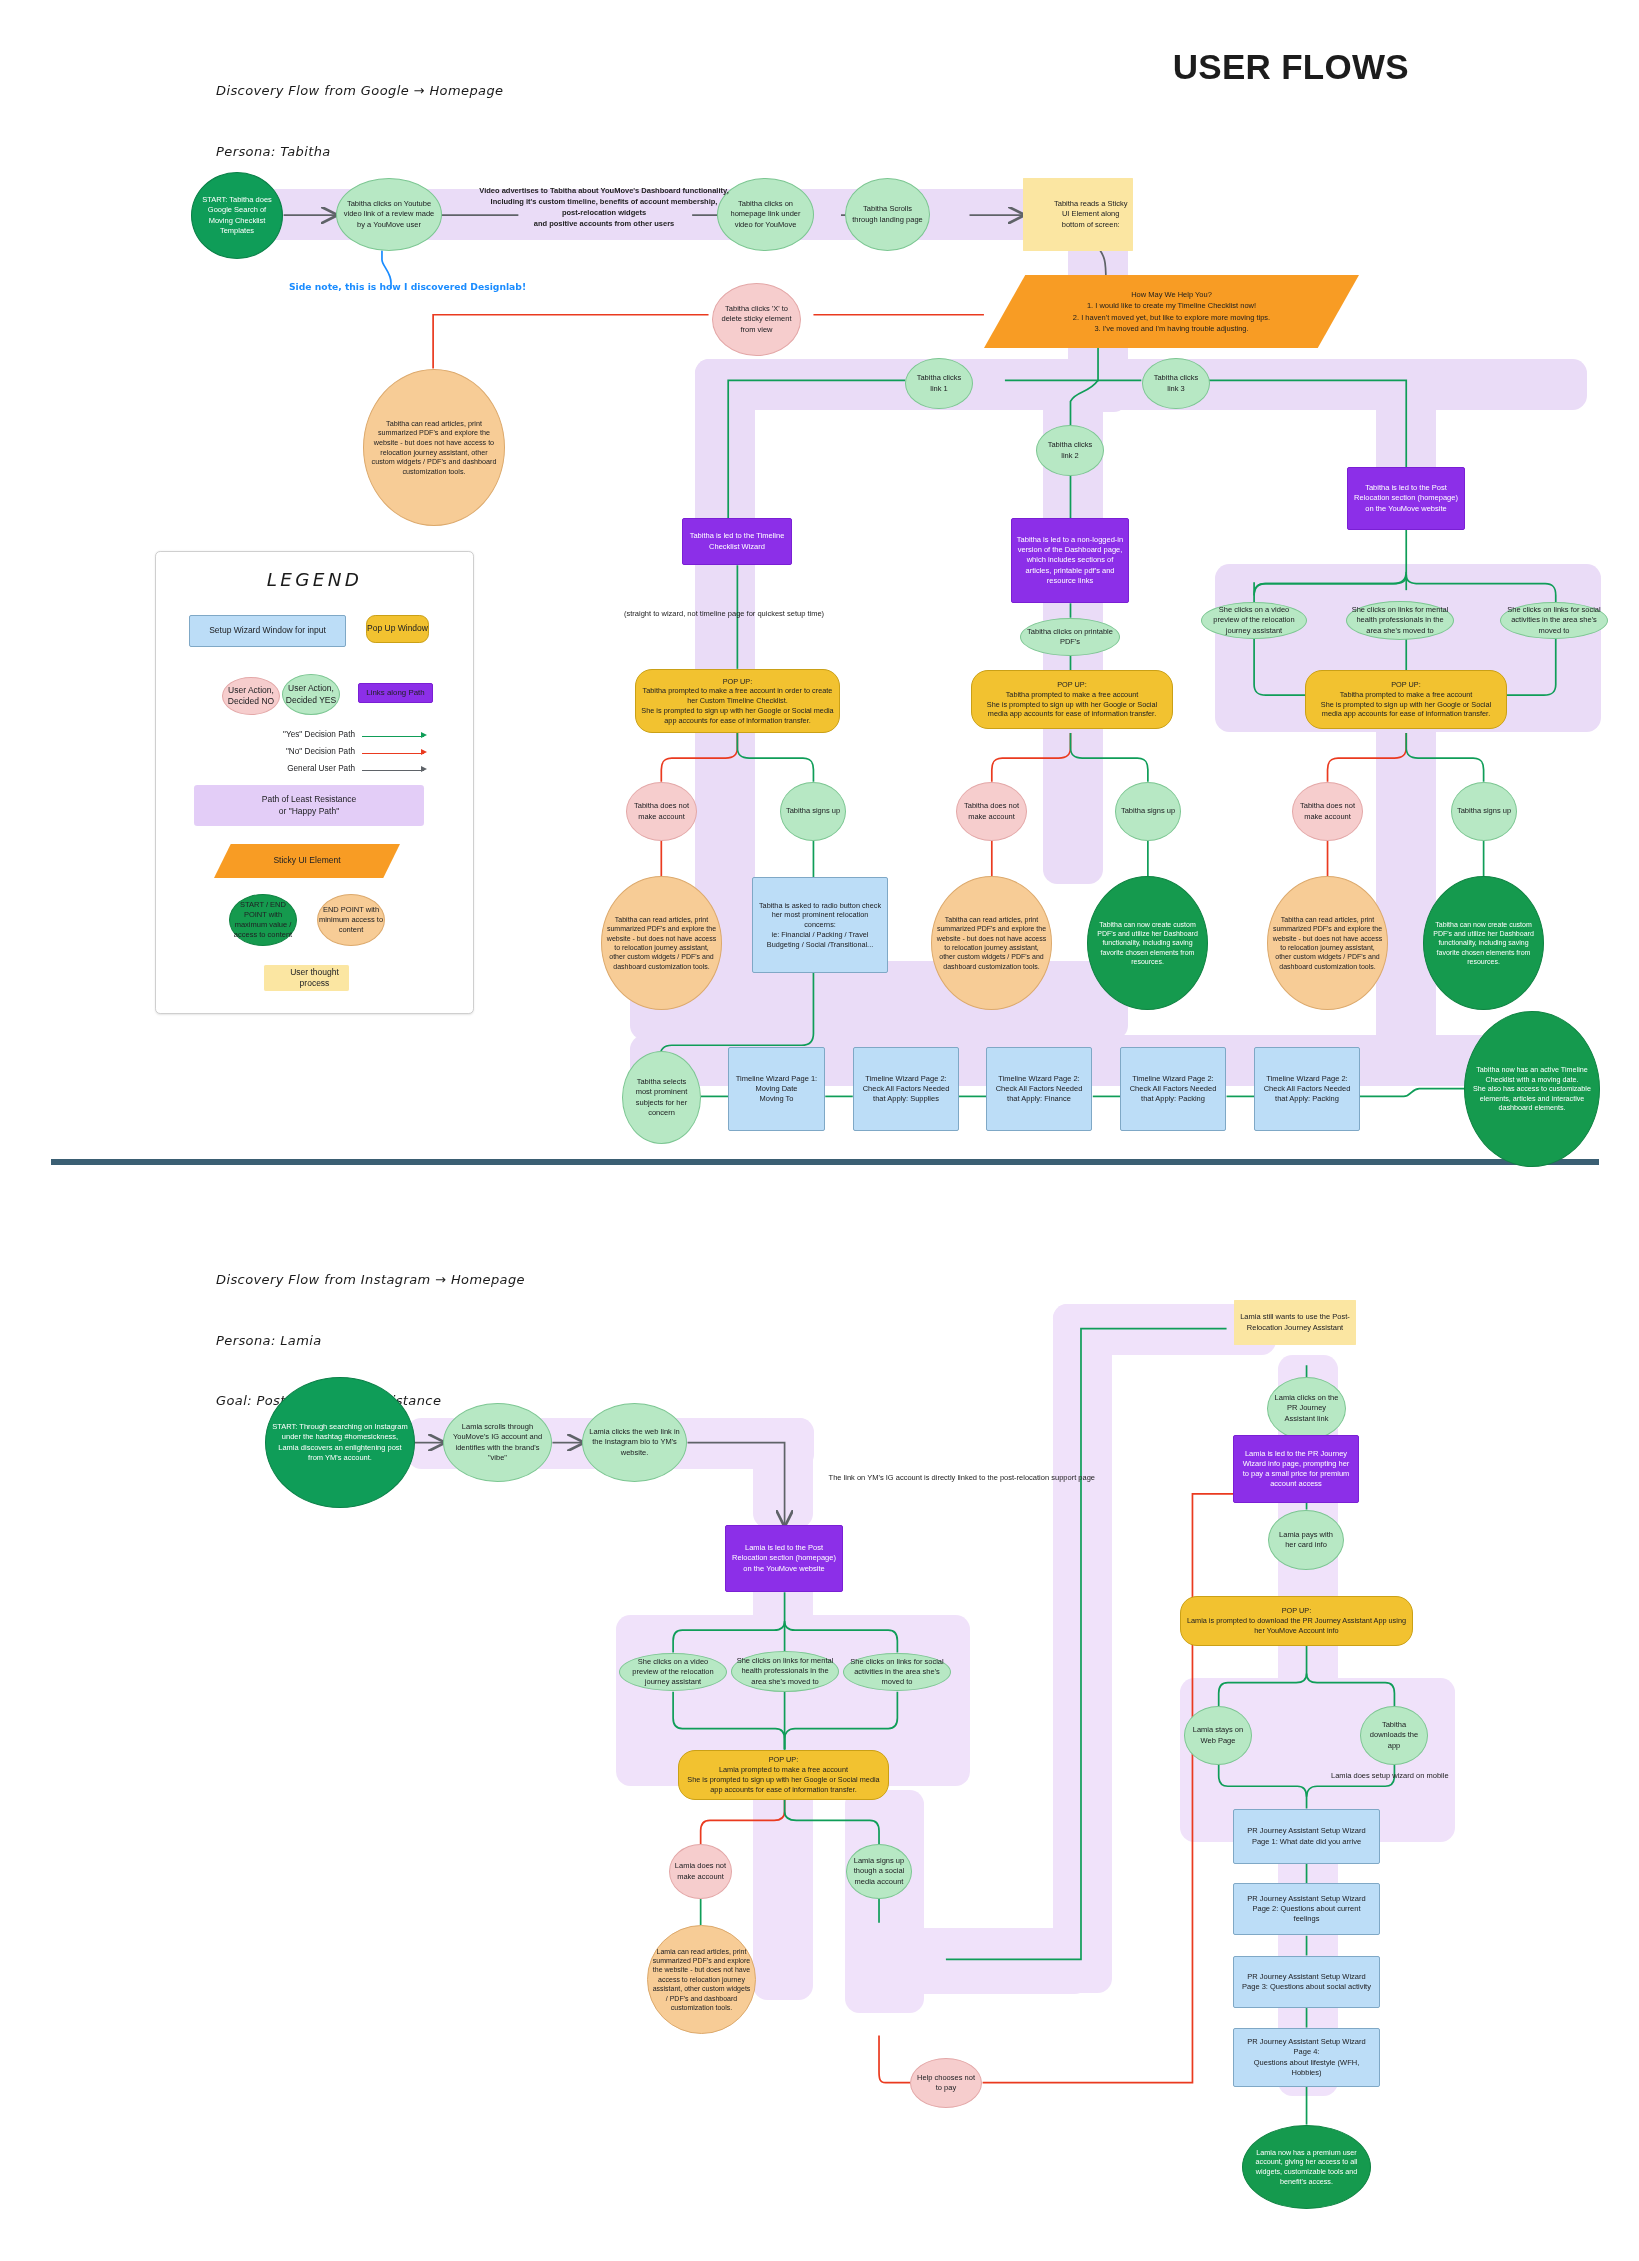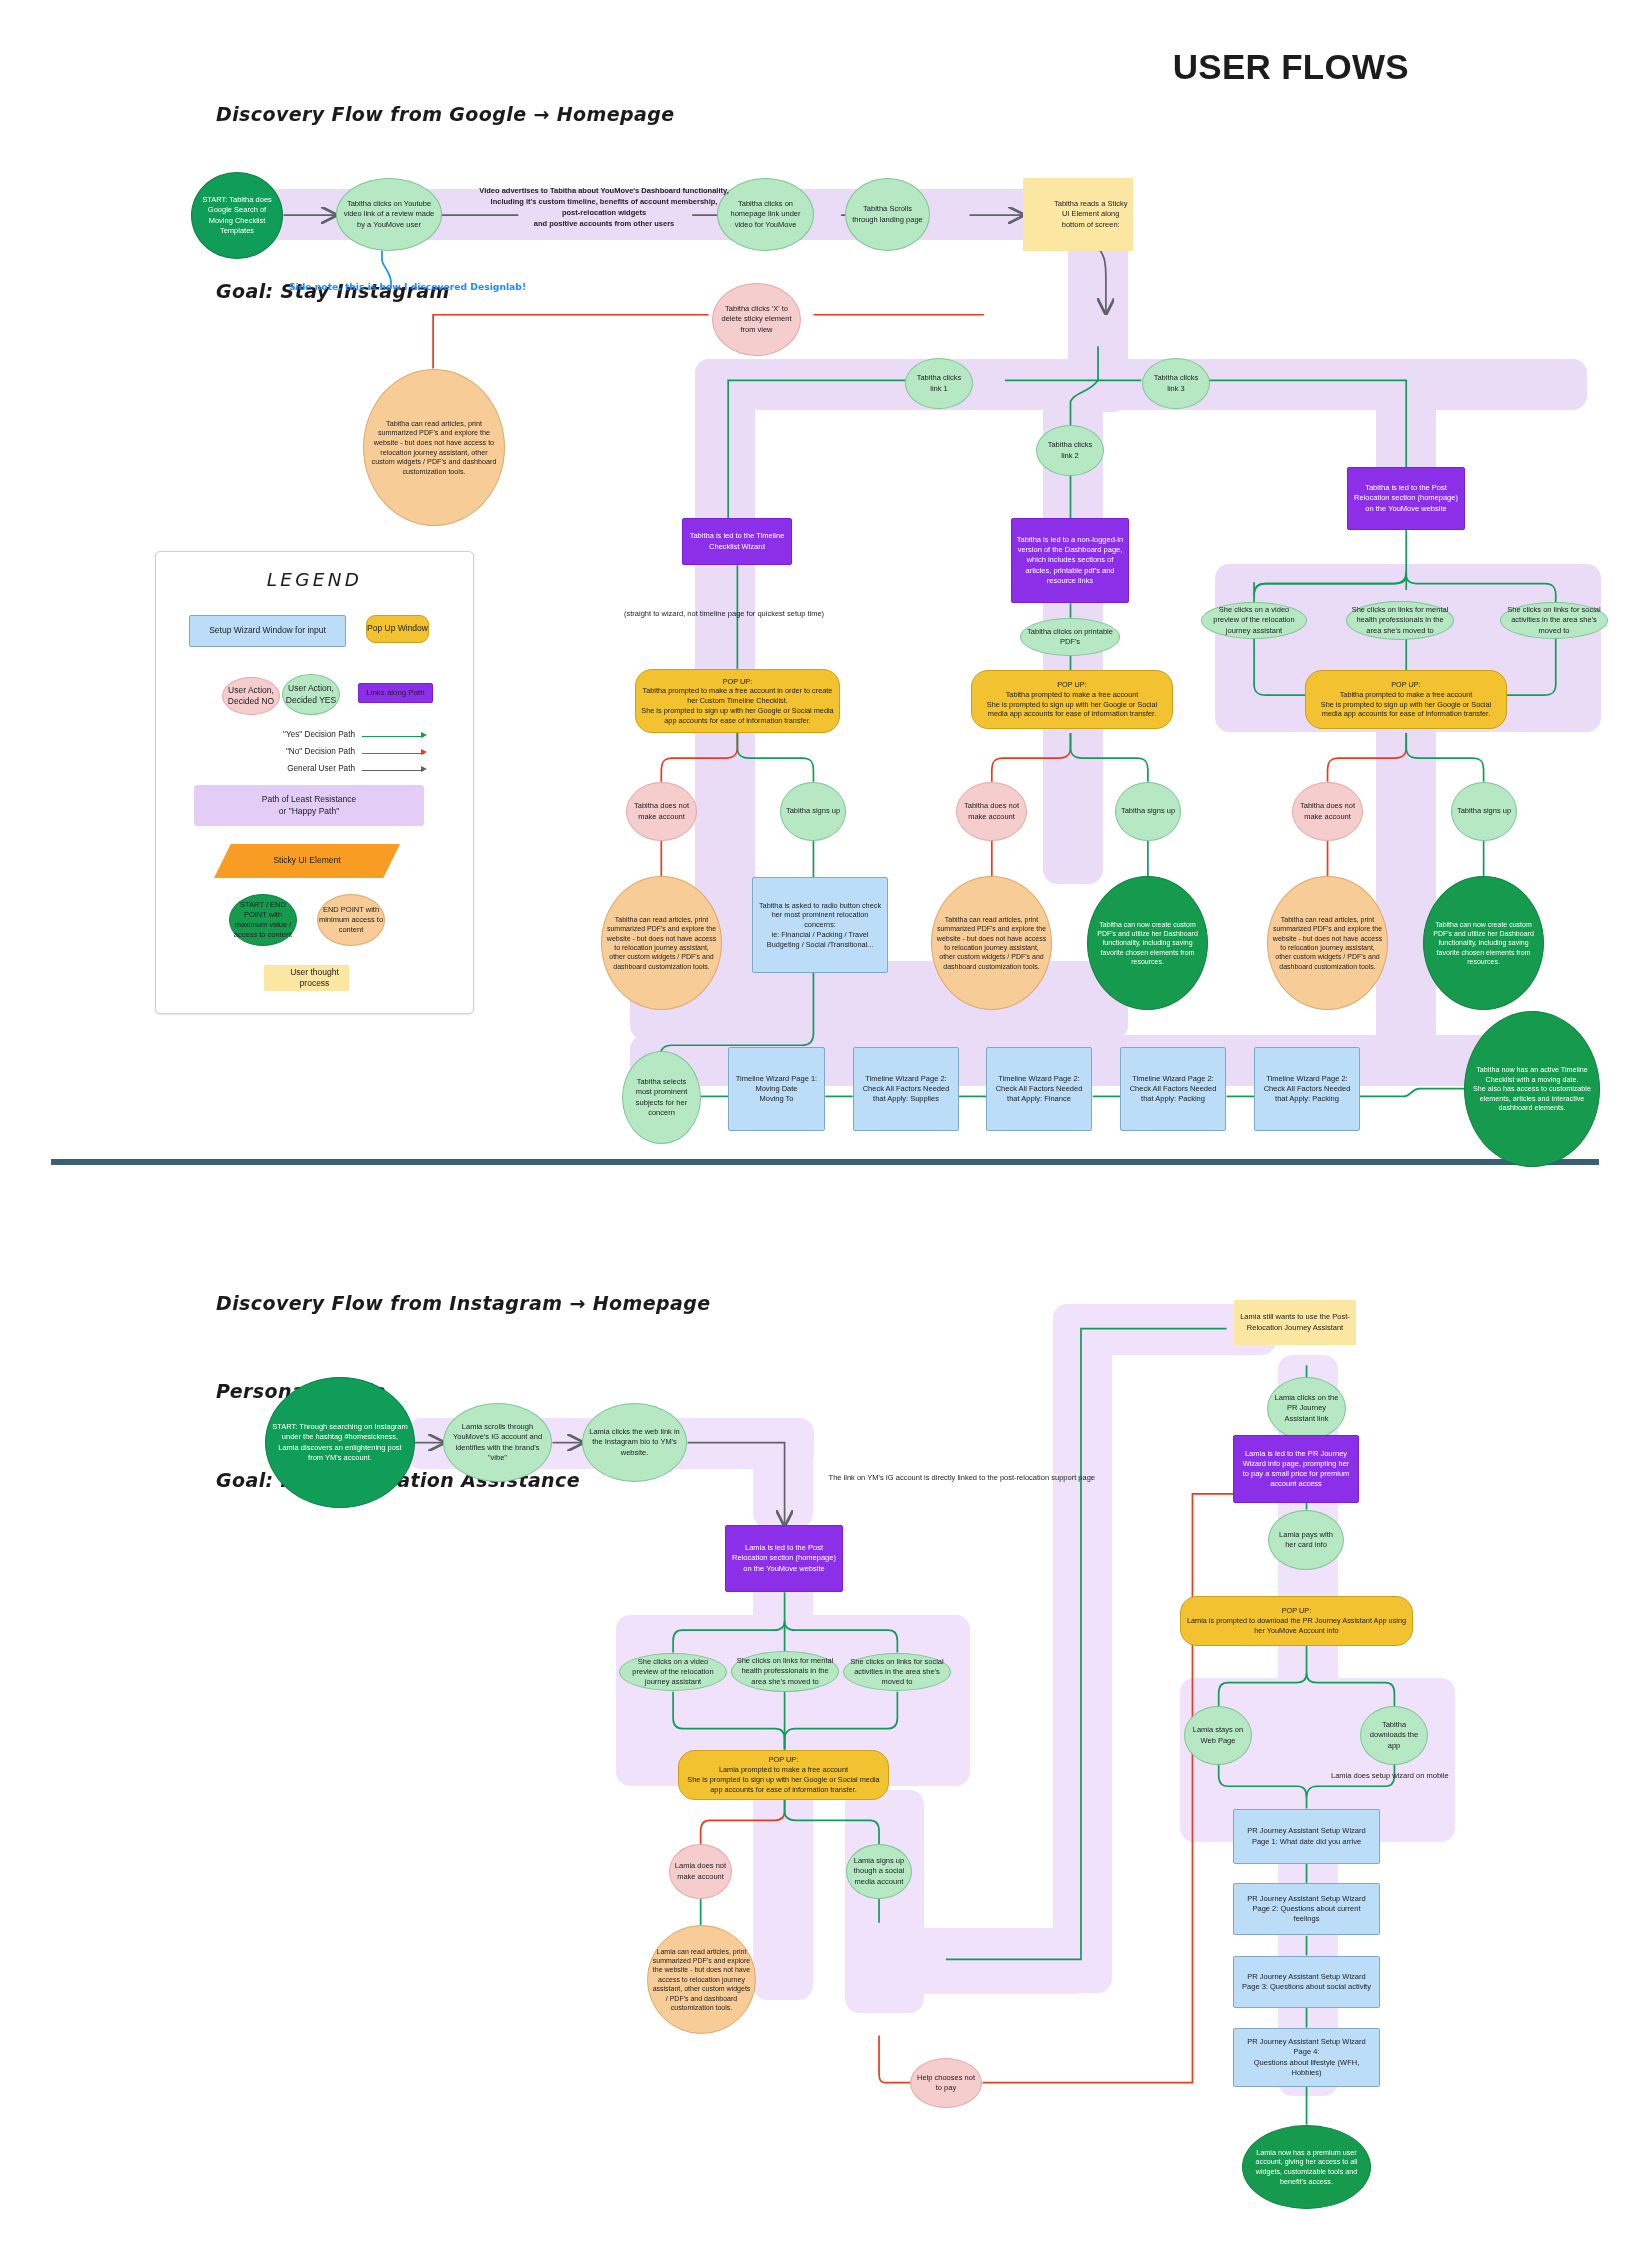--- a/index.html
+++ b/index.html
@@ -15,21 +15,21 @@
 
   
   .hand {
     font-family: "DejaVu Sans", sans-serif;
     font-style: italic;
     font-weight: 400;
     letter-spacing: 0.4px;
     color: #1b1b1b;
     white-space: pre;
   }
-  .flow-heading { position:absolute; font-size:19px; line-height:1.55;font-weight:bold; }
+  .flow-heading { position:absolute; font-size:13px; line-height:1.55; }
   .page-title {
     position:absolute;
     font-family:"Liberation Sans", sans-serif;
     font-size:35px; font-weight:700; letter-spacing:0.3px; color:#1c1c1c;
   }
   .divider { position:absolute; background:#3b5f73; }
 
   
   .ribbon {
     position:absolute;
@@ -295,20 +295,26 @@
   </div>
 
   <div class="node oval f-lightgreen" style="left:845px; top:178px; width:85px; height:73px; font-size:7.5px;">
     <span>Tabitha Scrolls through landing page</span>
   </div>
 
   <div class="node rect f-sticky" style="left:1023px; top:178px; width:110px; height:73px; font-size:7.5px; border-radius:0.7px;padding-left:30px;">
     <span>Tabitha reads a Sticky UI Element along bottom of screen:</span>
   </div>
 
+  <div class="sticky-ui" style="left:984px; top:275px; width:375px; height:73px; font-size:7.5px; white-space:pre-line;">
+    <span>How May We Help You?
+1. I would like to create my Timeline Checklist now!
+2. I haven't moved yet, but like to explore more moving tips.
+3. I've moved and I'm having trouble adjusting.</span>
+  </div>
 
   <div class="node oval f-pink" style="left:712px; top:283px; width:89px; height:73px; font-size:7.5px;">
     <span>Tabitha clicks 'X' to delete sticky element from view</span>
   </div>
 
   <div class="node oval f-orangeoval" style="left:363px; top:369px; width:142px; height:157px; font-size:7.2px;">
     <span>Tabitha can read articles, print summarized PDF's and explore the website - but does not have access to relocation journey assistant, other custom widgets / PDF's and dashboard customization tools.</span>
   </div>
 
   <div class="node oval f-lightgreen" style="left:905px; top:358px; width:68px; height:51px; font-size:7.5px;">

